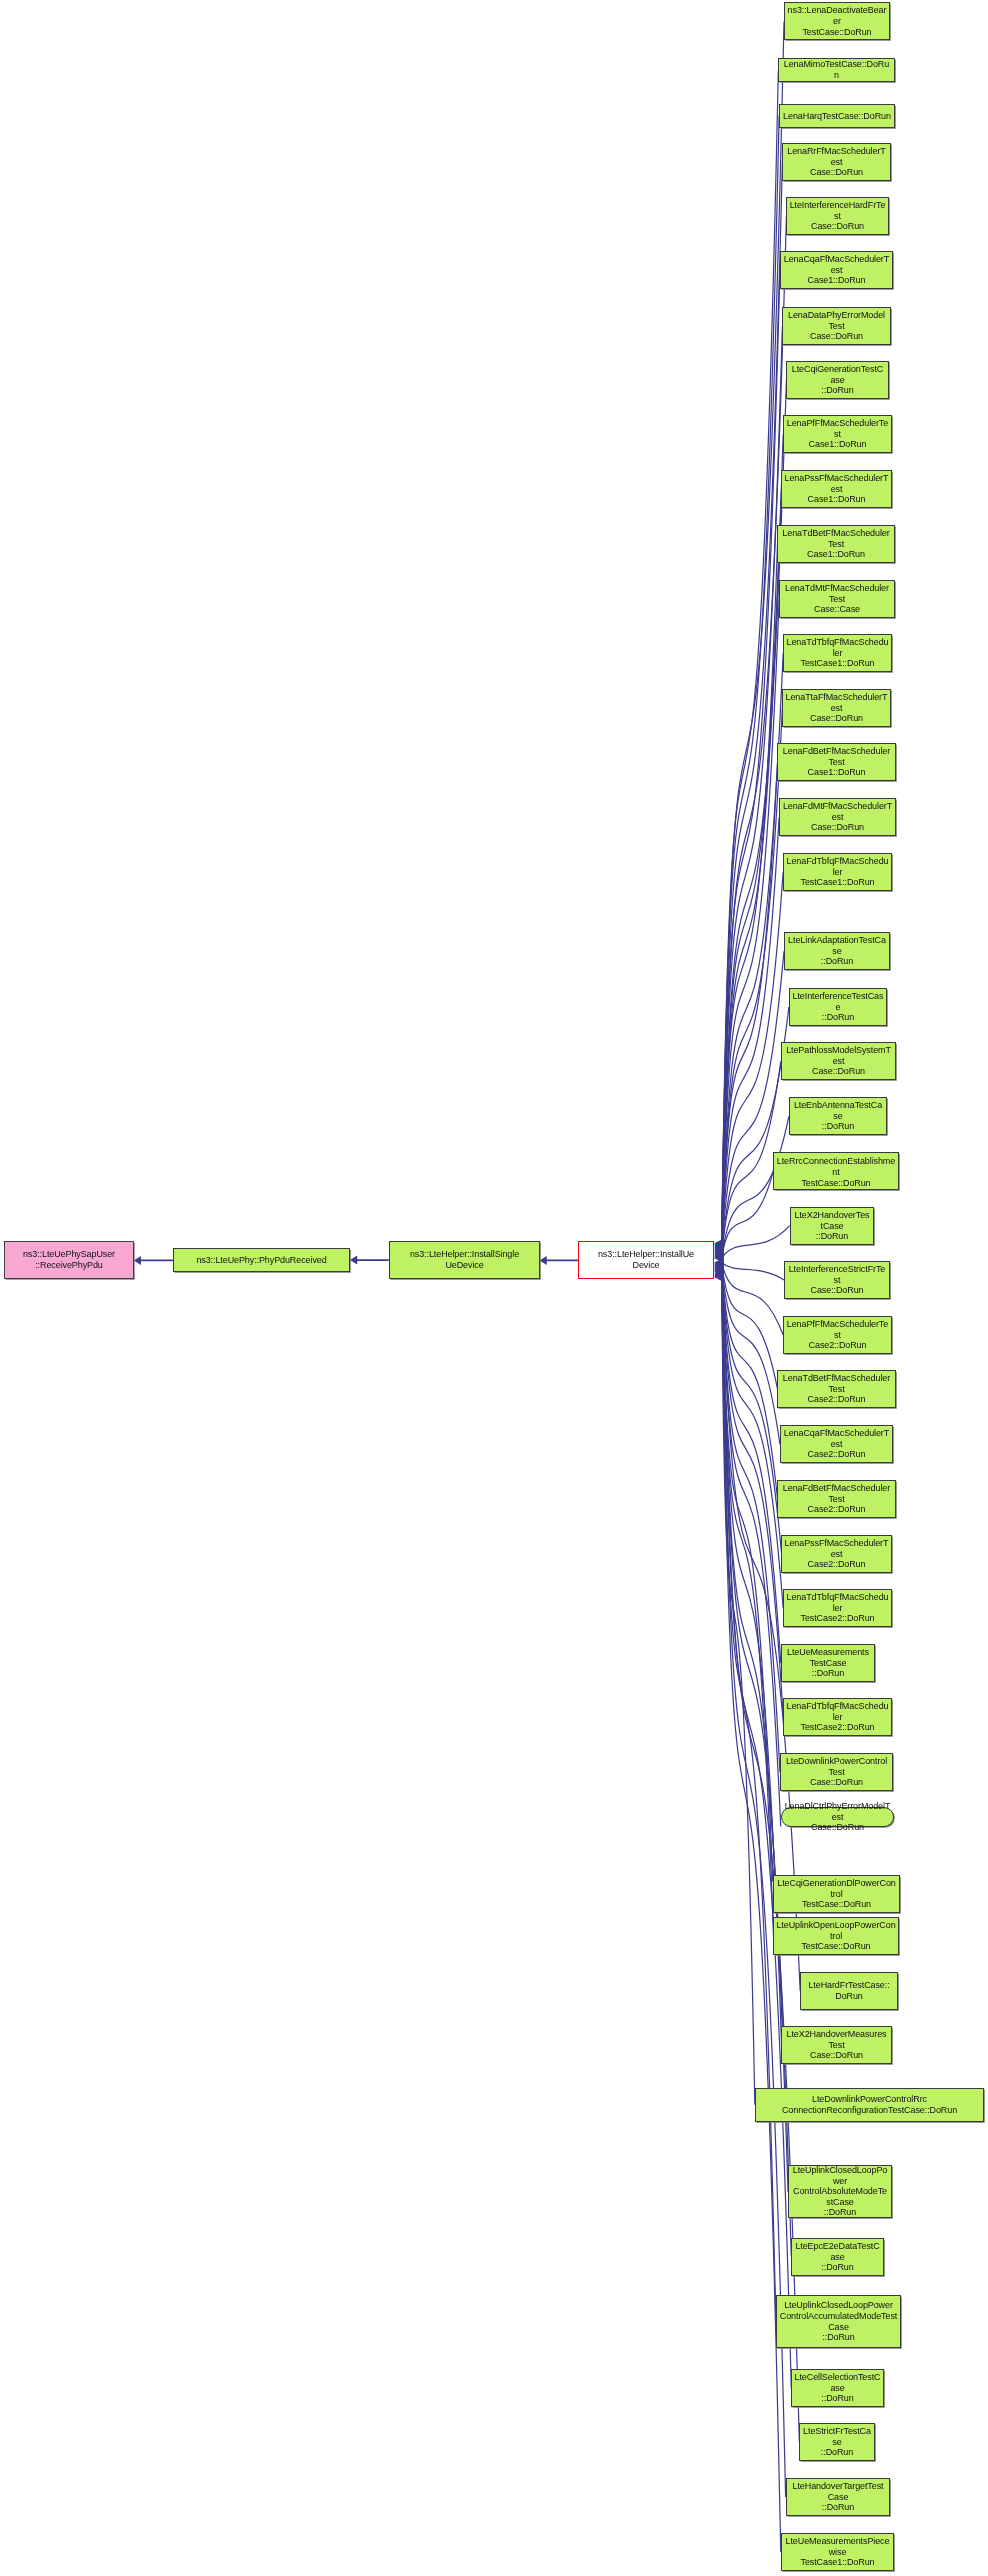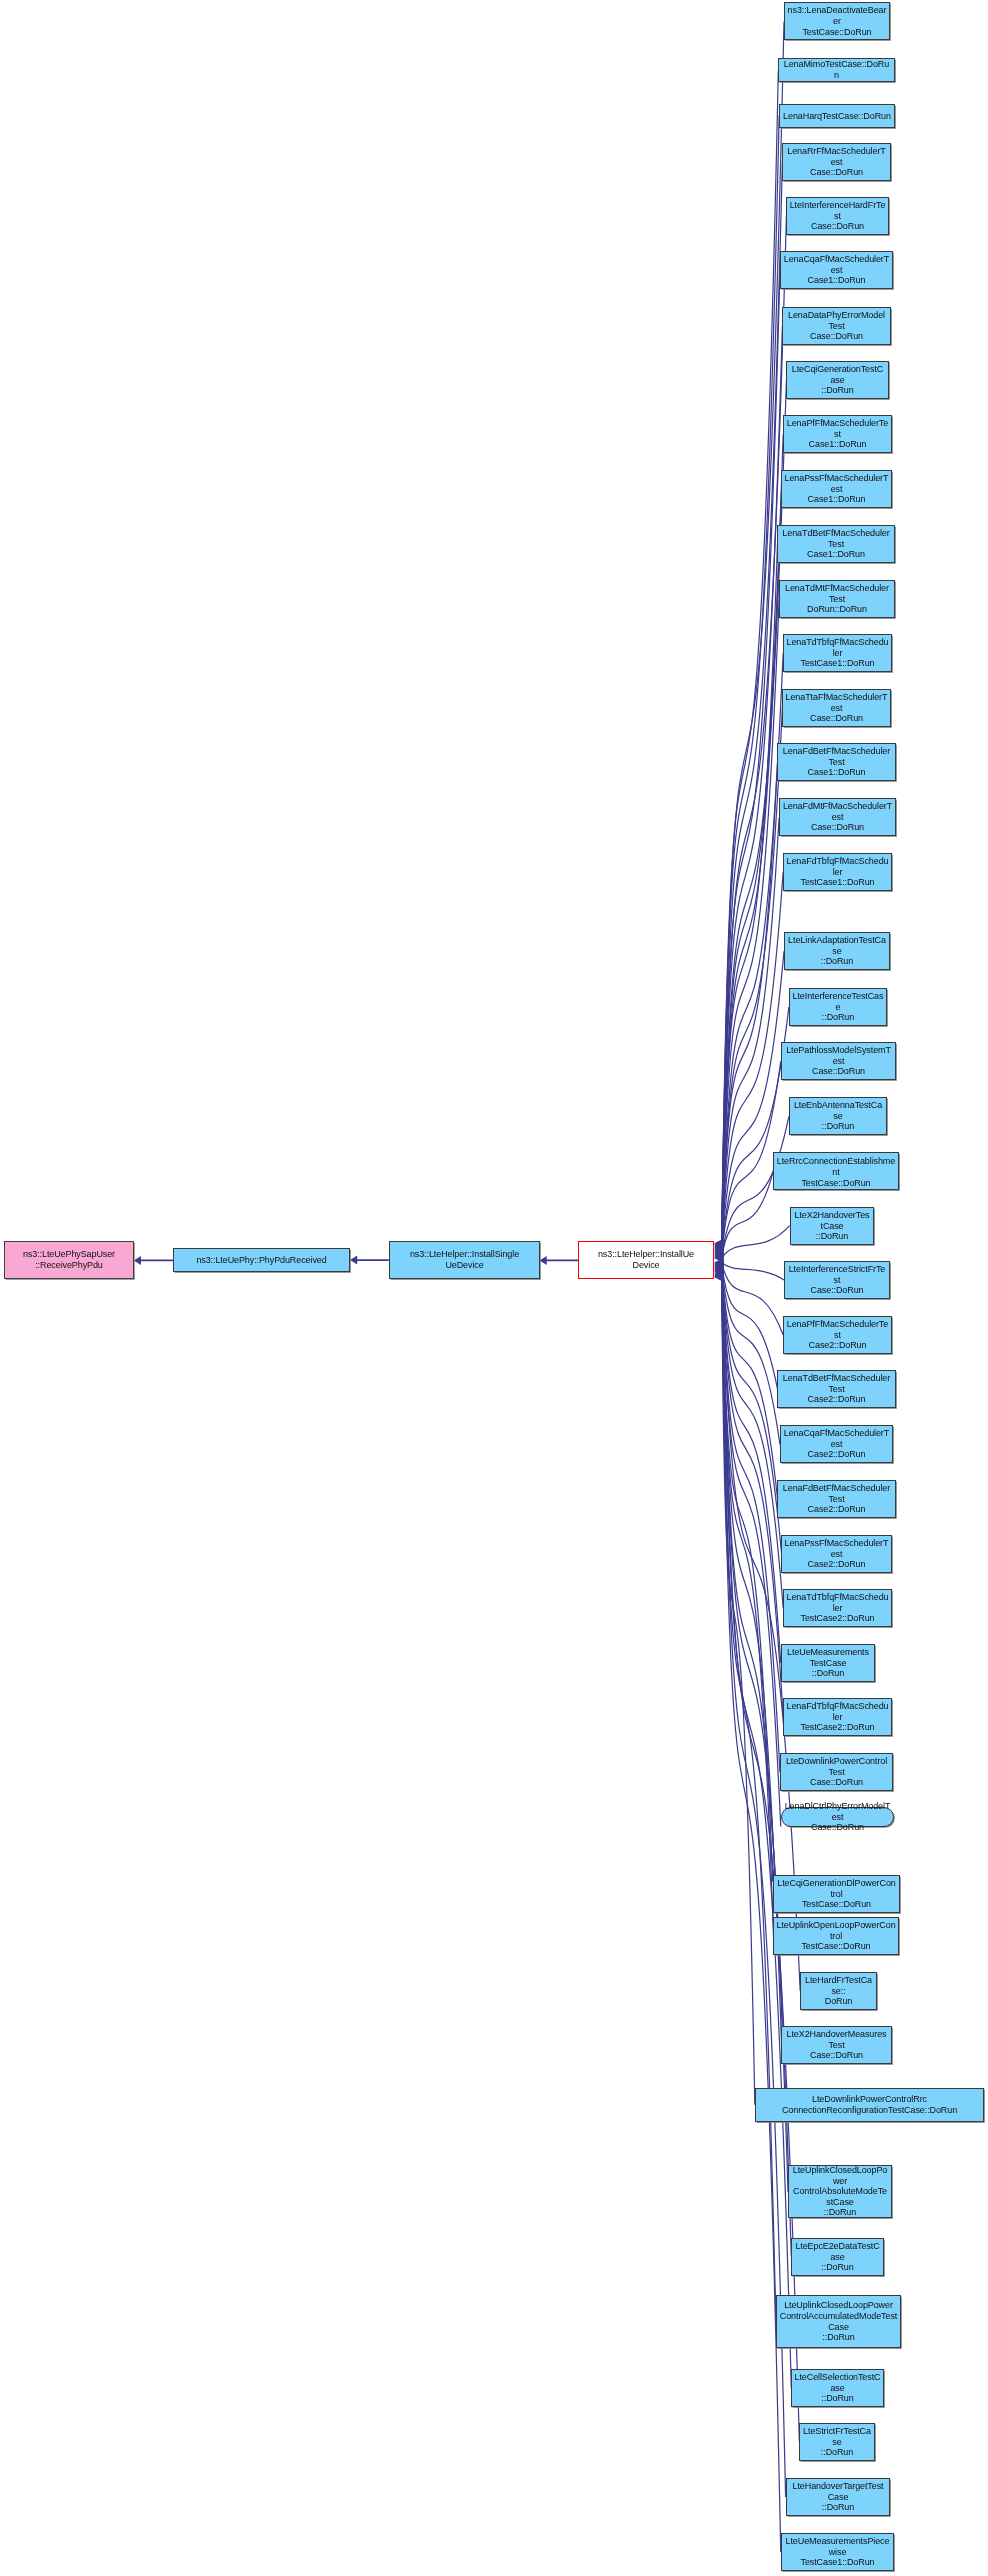--- a/index.html
+++ b/index.html
@@ -10,21 +10,21 @@
     height:2576px;
     background:#ffffff;
     font-family:"Liberation Sans","DejaVu Sans",sans-serif;
     overflow:hidden;
   }
   #edges{position:absolute;left:0;top:0;width:989px;height:2576px;pointer-events:none;}
   .node{
     position:absolute;
     box-sizing:border-box;
     border:0.8px solid #3a3a3a;
-    background:#7dd3fc;
+    background:#bef264;
     color:#101010;
     display:flex;
     align-items:center;
     justify-content:center;
     text-align:center;
     line-height:1.18;
     font-size:9px;
     letter-spacing:-0.1px;
     padding:0.8px 2.4px;
     box-shadow:1.2px 1.2px 0 -0.4px #808080;
@@ -168,21 +168,21 @@
 Case::DoRun</span></div>
     <div class="node" style="left: 786px; top: 361px; width: 103px; height: 38px;"><span>LteCqiGenerationTestCase
 ::DoRun</span></div>
     <div class="node" style="left: 783px; top: 415px; width: 109px; height: 38px;"><span>LenaPfFfMacSchedulerTest
 Case1::DoRun</span></div>
     <div class="node" style="left: 781px; top: 470px; width: 111px; height: 38px;"><span>LenaPssFfMacSchedulerTest
 Case1::DoRun</span></div>
     <div class="node" style="left: 777px; top: 525px; width: 118px; height: 38px;"><span>LenaTdBetFfMacSchedulerTest
 Case1::DoRun</span></div>
     <div class="node" style="left: 779px; top: 580px; width: 116px; height: 38px;"><span>LenaTdMtFfMacSchedulerTest
-DoRun::DoRun</span></div>
+Case::Case</span></div>
     <div class="node" style="left: 783px; top: 634px; width: 109px; height: 38px;"><span>LenaTdTbfqFfMacScheduler
 TestCase1::DoRun</span></div>
     <div class="node" style="left: 782px; top: 689px; width: 109px; height: 38px;"><span>LenaTtaFfMacSchedulerTest
 Case::DoRun</span></div>
     <div class="node" style="left: 777px; top: 743px; width: 119px; height: 38px;"><span>LenaFdBetFfMacSchedulerTest
 Case1::DoRun</span></div>
     <div class="node" style="left: 779px; top: 798px; width: 117px; height: 38px;"><span>LenaFdMtFfMacSchedulerTest
 Case::DoRun</span></div>
     <div class="node" style="left: 783px; top: 853px; width: 109px; height: 38px;"><span>LenaFdTbfqFfMacScheduler
 TestCase1::DoRun</span></div>
@@ -217,21 +217,21 @@
     <div class="node" style="left: 783px; top: 1698px; width: 109px; height: 38px;"><span>LenaFdTbfqFfMacScheduler
 TestCase2::DoRun</span></div>
     <div class="node" style="left: 780px; top: 1753px; width: 113px; height: 38px;"><span>LteDownlinkPowerControlTest
 Case::DoRun</span></div>
     <div class="node" style="left: 781px; top: 1807px; width: 113px; height: 20px; border-radius: 10px;"><span>LenaDlCtrlPhyErrorModelTest
 Case::DoRun</span></div>
     <div class="node" style="left: 773px; top: 1863px; width: 127px; height: 38px; margin-top: 12px;"><span>LteCqiGenerationDlPowerControl
 TestCase::DoRun</span></div>
     <div class="node" style="left: 773px; top: 1917px; width: 126px; height: 38px;"><span>LteUplinkOpenLoopPowerControl
 TestCase::DoRun</span></div>
-    <div class="node" style="left: 800px; top: 1972px; width: 77px; height: 38px;"><span>LteHardFrTestCase::
+    <div class="node" style="left: 800px; top: 1972px; width: 98px; height: 38px;"><span>LteHardFrTestCase::
 DoRun</span></div>
     <div class="node" style="left: 781px; top: 2026px; width: 111px; height: 38px;"><span>LteX2HandoverMeasuresTest
 Case::DoRun</span></div>
     <div class="node" style="left: 755px; top: 2088px; width: 229px; height: 34px;"><span>LteDownlinkPowerControlRrc
 ConnectionReconfigurationTestCase::DoRun</span></div>
     <div class="node" style="left: 788px; top: 2165px; width: 104px; height: 53px;"><span>LteUplinkClosedLoopPower
 ControlAbsoluteModeTestCase
 ::DoRun</span></div>
     <div class="node" style="left: 791px; top: 2238px; width: 93px; height: 38px;"><span>LteEpcE2eDataTestCase
 ::DoRun</span></div>

